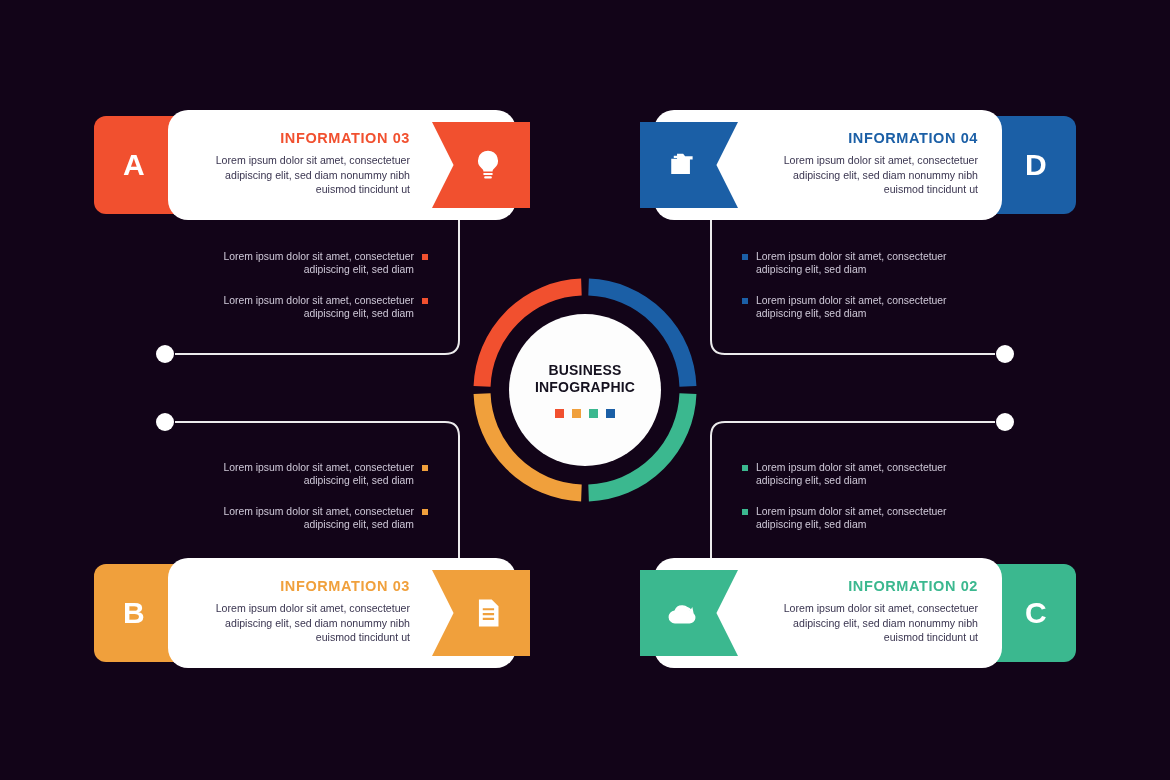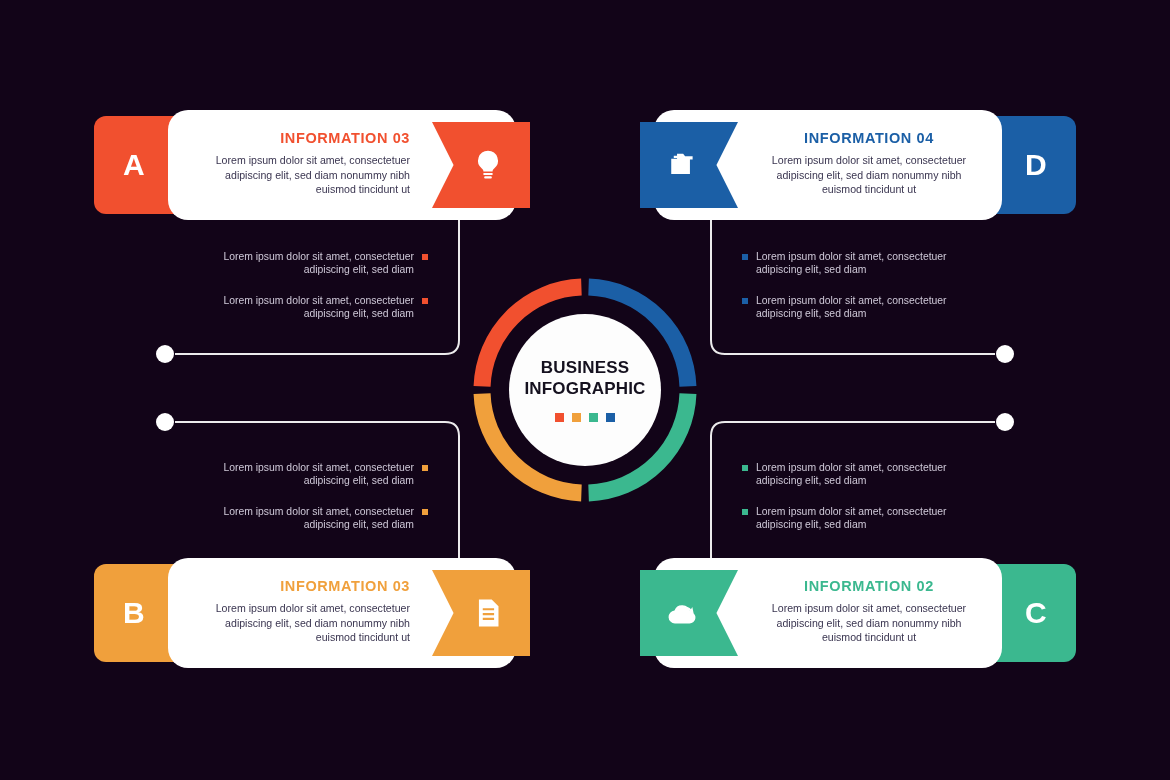--- a/index.html
+++ b/index.html
@@ -94,21 +94,21 @@
   .card.left  .ribbon svg { margin-left: 14px; }
   .card.right .ribbon svg { margin-right: 14px; }
 
   
   .panel-text {
     position: absolute;
     top: 20px;
     width: 218px;
   }
   .card.left  .panel-text { left: 24px;  text-align: right; }
-  .card.right .panel-text { right: 24px; text-align: center; }
+  .card.right .panel-text { right: 24px; text-align: right; }
 
   .card-title {
     font-size: 14.5px;
     font-weight: 700;
     letter-spacing: .6px;
     margin-bottom: 7px;
   }
   .card-desc {
     font-size: 10.6px;
     line-height: 1.38;
@@ -152,21 +152,21 @@
     transform: translate(-50%, -50%);
     width: 152px; height: 152px;
     border-radius: 50%;
     background: #fdfdfd;
     display: flex;
     flex-direction: column;
     align-items: center;
     justify-content: center;
   }
   .hub-title {
-    font-size: 17px;
+    font-size: 14px;
     font-weight: 700;
     color: #15111f;
     line-height: 1.22;
     text-align: center;
     letter-spacing: .2px;
   }
   .hub-legend {
     display: flex;
     gap: 8px;
     margin-top: 13px;

